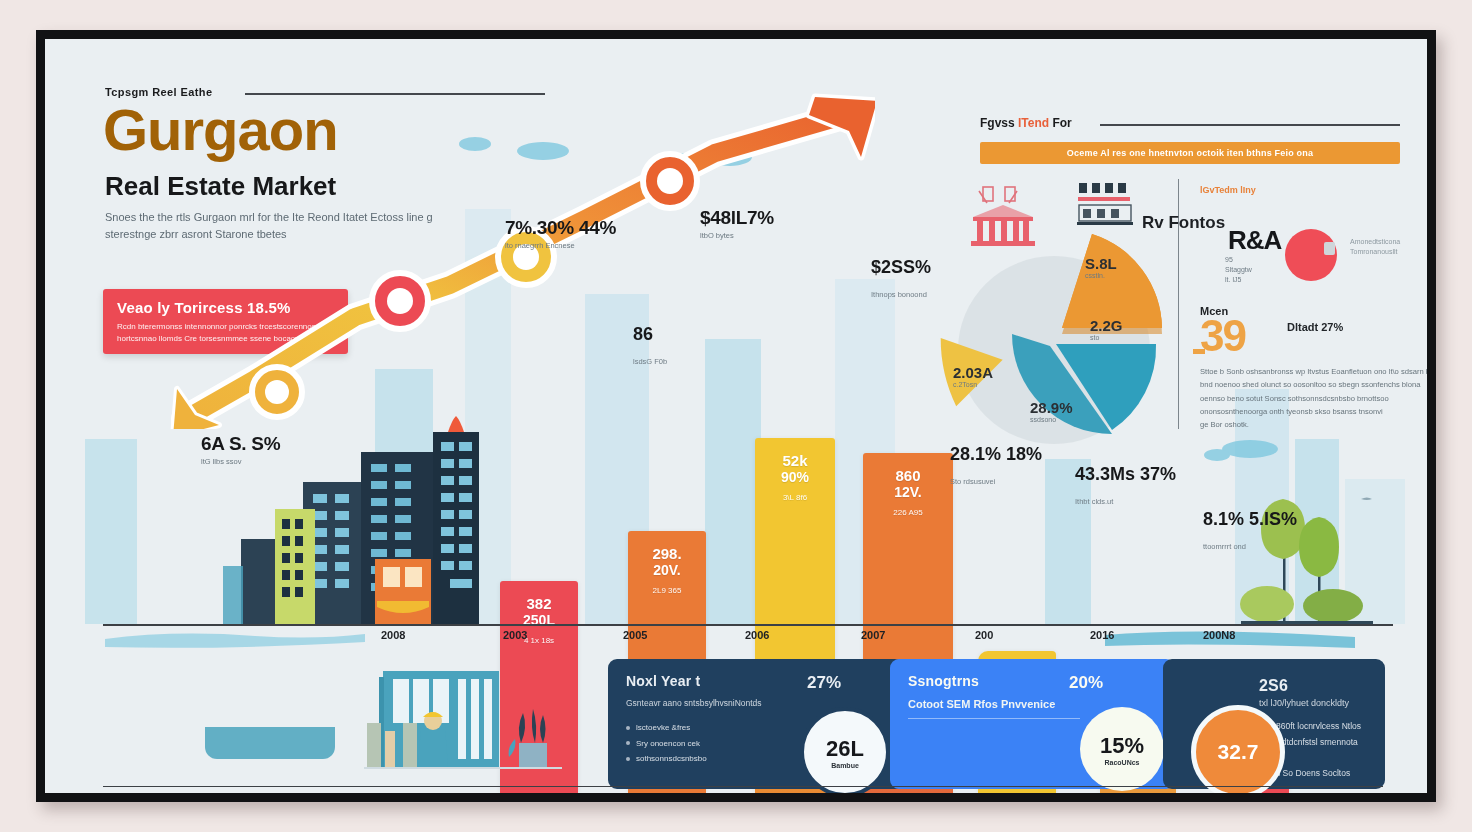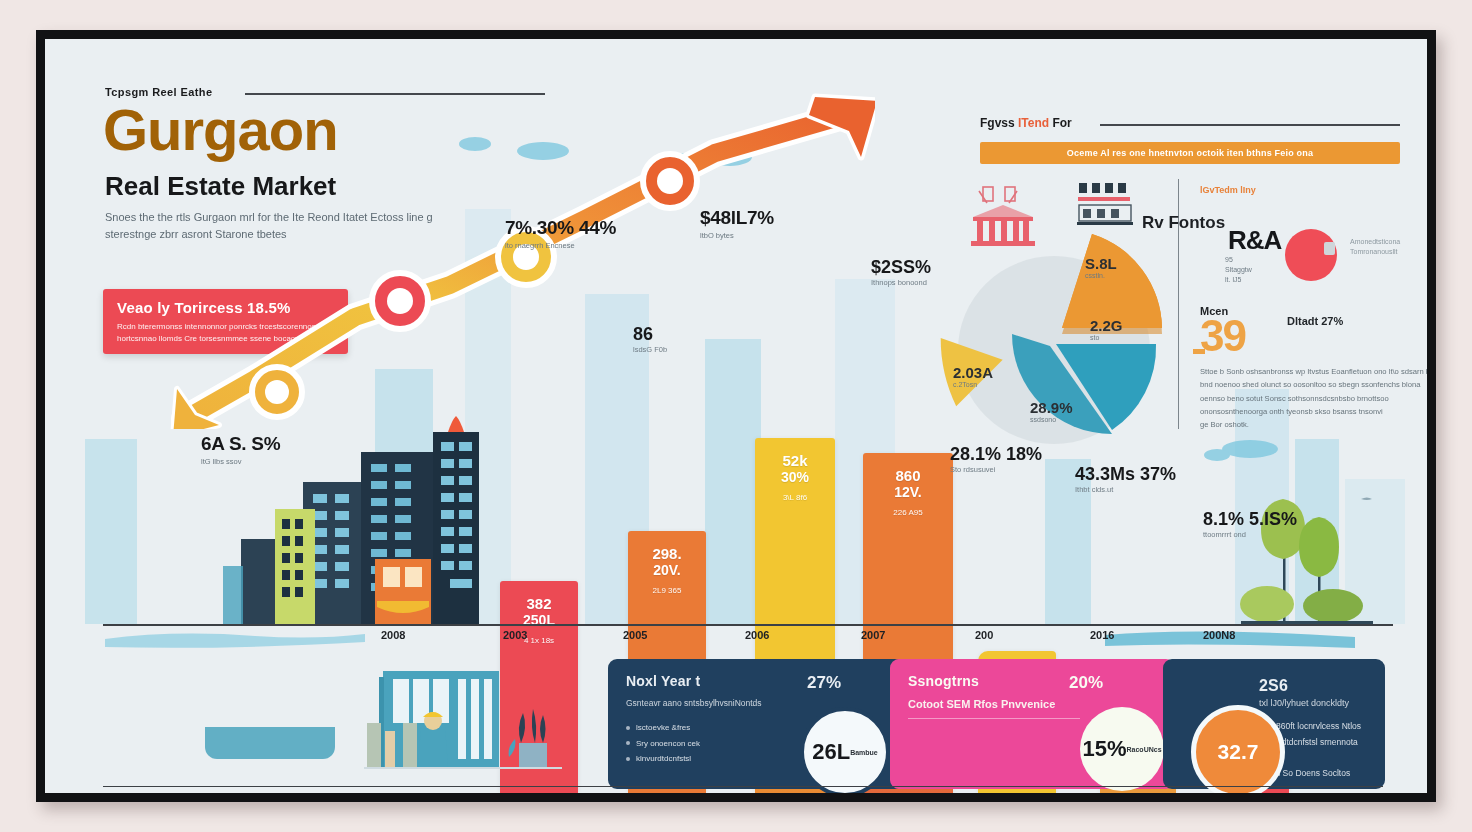--- a/index.html
+++ b/index.html
@@ -61,21 +61,21 @@
   .bar{position:absolute;bottom:0;border-radius:3px 3px 0 0;box-shadow:0 1px 5px rgba(0,0,0,.08);}
   .bar .inside{
     position:absolute;left:0;right:0;top:14px;text-align:center;color:#fff;
     text-shadow:0 1px 1px rgba(0,0,0,.12);
   }
   .bar .inside .l1{font-size:15px;font-weight:800;}
   .bar .inside .l2{font-size:14px;font-weight:800;}
   .bar .inside .l3{font-size:8px;margin-top:8px;opacity:.95;}
   .bar-top{position:absolute;text-align:left;}
   .bar-top .pv{font-size:18px;font-weight:800;color:#17181a;white-space:nowrap;}
-  .bar-top .pc{font-size:7.5px;color:#6f7c85;white-space:nowrap;}
+  .bar-top .pc{font-size:7.5px;color:#6f7c85;white-space:nowrap;margin-top:12px;}
 
   
   #axis{position:absolute;left:58px;top:585px;width:1290px;height:1.6px;background:#3c4045;}
   .tick{position:absolute;top:590px;font-size:11px;font-weight:700;color:#1e2024;}
 
   
   .rc-eyebrow{position:absolute;left:935px;top:77px;font-size:12px;font-weight:700;color:#1b1c1e;}
   .rc-eyebrow .hl{color:#e8603a;}
   .rc-rule{position:absolute;left:1055px;top:85px;width:300px;height:1.8px;background:#44484d;}
   .rc-banner{
@@ -92,49 +92,49 @@
   .rc-tag{position:absolute;left:1155px;top:146px;font-size:9px;font-weight:700;color:#e8823a;}
   .rc-h1{position:absolute;left:1097px;top:174px;font-size:17px;font-weight:700;color:#1d2024;}
   .rc-big1{position:absolute;left:1183px;top:186px;font-size:26px;font-weight:800;color:#15171a;letter-spacing:-1px;}
   .rc-small1{position:absolute;left:1180px;top:216px;font-size:7px;color:#6f7c85;line-height:1.4;}
   .rc-donut{position:absolute;left:1240px;top:190px;width:52px;height:52px;border-radius:50%;background:#ef4d57;}
   .rc-donut .bite{position:absolute;right:2px;top:13px;width:11px;height:13px;background:#cfd6da;border-radius:2px;}
   .rc-donutnote{position:absolute;left:1305px;top:198px;font-size:7px;color:#8d99a0;line-height:1.45;}
   .rc-h2{position:absolute;left:1155px;top:266px;font-size:11px;font-weight:800;color:#1d2024;}
   .rc-big2{position:absolute;left:1155px;top:272px;font-size:44px;font-weight:800;color:#eea345;letter-spacing:-2px;}
   .rc-big2dash{position:absolute;left:1148px;top:310px;width:12px;height:5px;background:#eea345;}
-  .rc-side2{position:absolute;left:1242px;top:276px;font-size:11px;font-weight:800;color:#22262a;text-align:right;}
+  .rc-side2{position:absolute;left:1242px;top:282px;font-size:11px;font-weight:800;color:#22262a;text-align:right;}
   .rc-body{position:absolute;left:1155px;top:326px;width:245px;font-size:7.6px;line-height:1.75;color:#67747c;}
 
   
   .bottom-rule{position:absolute;left:58px;top:747px;width:1280px;height:1.4px;background:#3c4045;}
 
   .card-orange{
     position:absolute;left:58px;top:620px;width:235px;height:70px;background:#ed9a33;
     border-radius:3px;padding:11px 16px;box-sizing:border-box;color:#fff;
   }
   .card-orange .k{font-size:11px;font-weight:600;opacity:.95;}
   .card-orange .b{font-size:16px;font-weight:800;margin-top:1px;}
   .card-orange .s{font-size:11px;font-weight:600;margin-top:1px;opacity:.95;}
   .card-orange-shadow{position:absolute;left:160px;top:688px;width:130px;height:32px;background:#4aa3bd;border-radius:0 0 12px 12px;opacity:.85;}
 
   .panel-navy{
     position:absolute;top:620px;background:#20405f;border-radius:9px;color:#e9eef3;
   }
   .panel-green{
-    position:absolute;top:620px;background:#ec4899;border-radius:9px;color:#fafbf3;
+    position:absolute;top:620px;background:#3b82f6;border-radius:9px;color:#fafbf3;
   }
   .panel-title{font-size:14px;font-weight:800;letter-spacing:.2px;}
   .panel-pct{font-size:17px;font-weight:800;}
   .panel-sub{font-size:8.5px;margin-top:5px;opacity:.85;}
   .panel-list{margin-top:12px;font-size:8px;line-height:1.95;opacity:.9;}
   .panel-list .row{display:flex;gap:6px;align-items:center;}
   .bullet-dot{width:4px;height:4px;border-radius:50%;background:currentColor;opacity:.75;flex:0 0 auto;}
   .medallion{
-    position:absolute;border-radius:50%;display:flex;flex-direction:row;
+    position:absolute;border-radius:50%;display:flex;flex-direction:column;
     align-items:center;justify-content:center;
   }
   .medallion .mv{font-weight:800;}
   .medallion .mc{font-size:7px;font-weight:700;}
 </style>
 </head>
 <body>
 
 <div id="frame">
   <div id="canvas">
@@ -276,21 +276,21 @@
     <div class="bar" style="left:583px;width:78px;height:262px;background:#ea7a36;">
       <div class="inside">
         <div class="l1">298.</div>
         <div class="l2">20V.</div>
         <div class="l3">2L9 365</div>
       </div>
     </div>
     <div class="bar" style="left:710px;width:80px;height:355px;background:linear-gradient(#f2c631 0%,#f2c631 62%,#ea8a33 100%);">
       <div class="inside">
         <div class="l1">52k</div>
-        <div class="l2">30%</div>
+        <div class="l2">90%</div>
         <div class="l3">3\L 8f6</div>
       </div>
     </div>
     <div class="bar" style="left:818px;width:90px;height:340px;background:linear-gradient(#ea7a36 0%,#ea7a36 75%,#e4693b 100%);">
       <div class="inside">
         <div class="l1">860</div>
         <div class="l2">12V.</div>
         <div class="l3">226 A95</div>
       </div>
     </div>
@@ -529,21 +529,21 @@
         <div class="row">
             <span class="bullet-dot"></span>
             <span>lsctoevke &amp;fres</span>
           </div>
         <div class="row">
             <span class="bullet-dot"></span>
             <span>Sry onoencon cek</span>
           </div>
         <div class="row">
             <span class="bullet-dot"></span>
-            <span>klnvurdtdcnfstsl</span>
+            <span>sothsonnsdcsnbsbo</span>
           </div>
       </div>
     </div>
     <div class="medallion" style="left:755px;top:668px;width:82px;height:82px;background:#f4f9fb;border:4px solid #20405f;">
       <div class="mv" style="font-size:22px;color:#16181b">26L</div>
       <div class="mc" style="color:#2b3238">Bambue</div>
     </div>
 
     <div class="panel panel-green" style="left:845px;width:285px;height:130px;padding:14px 18px;box-sizing:border-box;">
       <div style="display:flex;justify-content:space-between;align-items:flex-start;width:195px;">

